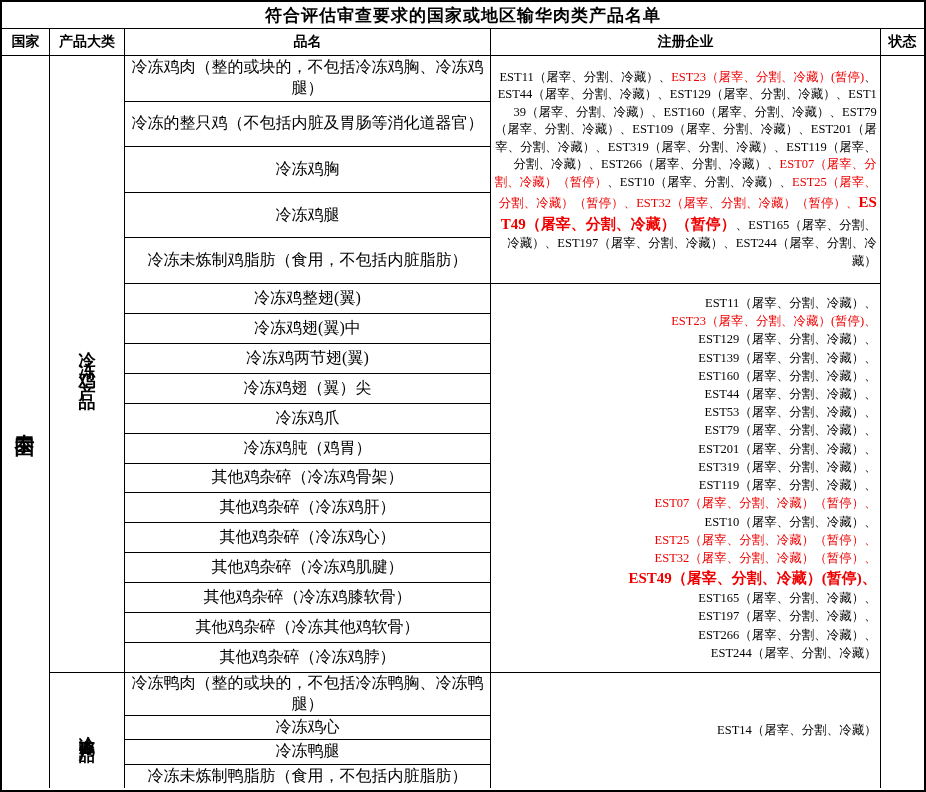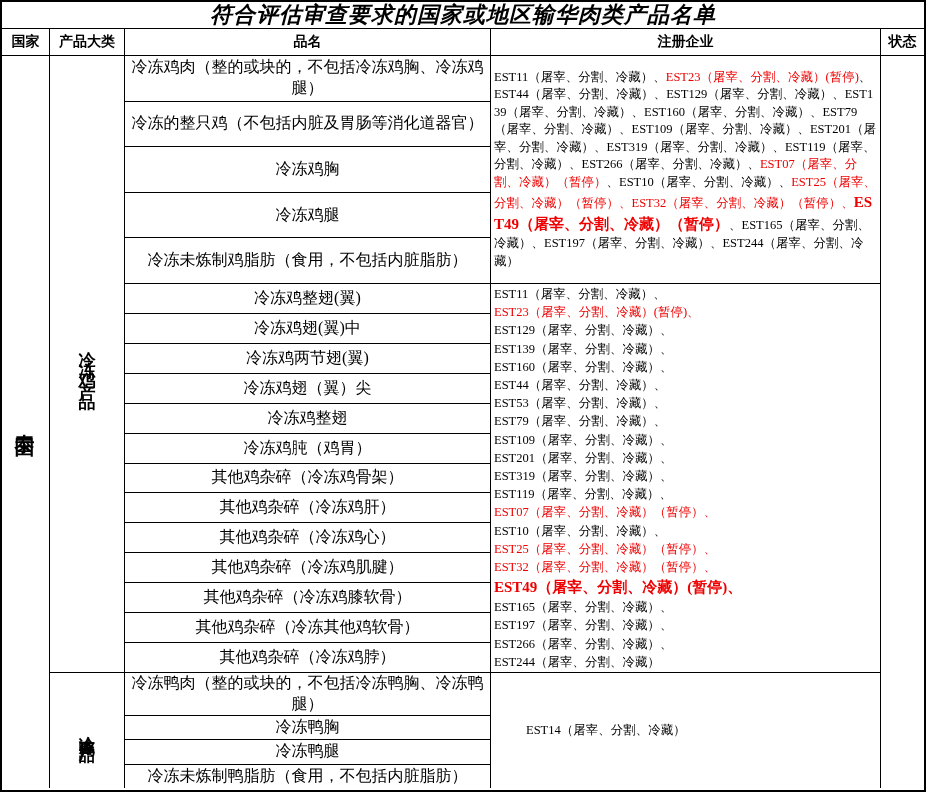--- a/index.html
+++ b/index.html
@@ -8,33 +8,33 @@
     font-family: "Liberation Serif", "DejaVu Serif", serif;
     color:#000;
     width:926px; height:792px;
   }
   .page { width:926px; height:792px; padding:0; background:#fff; }
   .sheet { width:926px; height:792px; border:2px solid #000; }
 
   .title-row {
     height:27px; border-bottom:1px solid #000;
     display:flex; align-items:center; justify-content:center;
-    font-size:22px; font-weight:bold; letter-spacing:1px;font-style:italic;
+    font-size:17px; font-weight:bold; letter-spacing:1px;
   }
   .header-row { height:27px; border-bottom:1px solid #000; display:flex; }
   .hcell {
     display:flex; align-items:center; justify-content:center;
     font-size:14px; font-weight:bold; border-right:1px solid #000;
   }
   .hcell:last-child { border-right:none; }
 
   .c1 { width:49px; }  
   .c2 { width:76px; }  
   .c3 { width:373px; } 
-  .c4 { width:397px; } 
+  .c4 { width:397px;text-align:right; } 
   .c5 { width:44px; }  
 
   .body { display:flex; height:732px; }
   .col { height:732px; border-right:1px solid #000; }
   .col:last-child { border-right:none; }
 
   .vert { writing-mode: vertical-rl; text-orientation: upright; }
 
   .country-cell {
     height:100%; display:flex; align-items:center; justify-content:center;
@@ -116,52 +116,51 @@
             <div>冷冻的整只鸡（不包括内脏及胃肠等消化道器官）</div>
             <div>冷冻鸡胸</div>
             <div>冷冻鸡腿</div>
             <div>冷冻未炼制鸡脂肪（食用，不包括内脏脂肪）</div>
           </div>
         <div class="rows rows-b">
             <div>冷冻鸡整翅(翼)</div>
             <div>冷冻鸡翅(翼)中</div>
             <div>冷冻鸡两节翅(翼)</div>
             <div>冷冻鸡翅（翼）尖</div>
-            <div>冷冻鸡整翅</div>
+            <div>冷冻鸡爪</div>
             <div>冷冻鸡肫（鸡胃）</div>
             <div>其他鸡杂碎（冷冻鸡骨架）</div>
             <div>其他鸡杂碎（冷冻鸡肝）</div>
             <div>其他鸡杂碎（冷冻鸡心）</div>
             <div>其他鸡杂碎（冷冻鸡肌腱）</div>
             <div>其他鸡杂碎（冷冻鸡膝软骨）</div>
             <div>其他鸡杂碎（冷冻其他鸡软骨）</div>
             <div>其他鸡杂碎（冷冻鸡脖）</div>
           </div>
         <div class="rows rows-duck">
             <div>冷冻鸭肉（整的或块的，不包括冷冻鸭胸、冷冻鸭腿）</div>
-            <div>冷冻鸭胸</div>
+            <div>冷冻鸡心</div>
             <div>冷冻鸭腿</div>
             <div>冷冻未炼制鸭脂肪（食用，不包括内脏脂肪）</div>
           </div>
       </div>
 
       <div class="col c4">
         <div class="ent-cell ent-a">
           <div class="para"><span class="st-black">EST11（屠宰、分割、冷藏）、</span><span class="st-red">EST23（屠宰、分割、冷藏）(暂停)</span><span class="st-black">、EST44（屠宰、分割、冷藏）、EST129（屠宰、分割、冷藏）、EST139（屠宰、分割、冷藏）、EST160（屠宰、分割、冷藏）、EST79（屠宰、分割、冷藏）、EST109（屠宰、分割、冷藏）、EST201（屠宰、分割、冷藏）、EST319（屠宰、分割、冷藏）、EST119（屠宰、分割、冷藏）、EST266（屠宰、分割、冷藏）、</span><span class="st-red">EST07（屠宰、分割、冷藏）（暂停）</span><span class="st-black">、EST10（屠宰、分割、冷藏）、</span><span class="st-red">EST25（屠宰、分割、冷藏）（暂停）、EST32（屠宰、分割、冷藏）（暂停）、</span><span class="st-red-bold">EST49（屠宰、分割、冷藏）（暂停）</span><span class="st-black">、EST165（屠宰、分割、冷藏）、EST197（屠宰、分割、冷藏）、EST244（屠宰、分割、冷藏）</span></div>
         </div>
         <div class="ent-cell ent-b">
             <div class="eline st-black">EST11（屠宰、分割、冷藏）、</div>
             <div class="eline st-red">EST23（屠宰、分割、冷藏）(暂停)、</div>
             <div class="eline st-black">EST129（屠宰、分割、冷藏）、</div>
             <div class="eline st-black">EST139（屠宰、分割、冷藏）、</div>
             <div class="eline st-black">EST160（屠宰、分割、冷藏）、</div>
             <div class="eline st-black">EST44（屠宰、分割、冷藏）、</div>
             <div class="eline st-black">EST53（屠宰、分割、冷藏）、</div>
             <div class="eline st-black">EST79（屠宰、分割、冷藏）、</div>
-            <div class="eline st-black">EST109（屠宰、分割、冷藏）、</div>
             <div class="eline st-black">EST201（屠宰、分割、冷藏）、</div>
             <div class="eline st-black">EST319（屠宰、分割、冷藏）、</div>
             <div class="eline st-black">EST119（屠宰、分割、冷藏）、</div>
             <div class="eline st-red">EST07（屠宰、分割、冷藏）（暂停）、</div>
             <div class="eline st-black">EST10（屠宰、分割、冷藏）、</div>
             <div class="eline st-red">EST25（屠宰、分割、冷藏）（暂停）、</div>
             <div class="eline st-red">EST32（屠宰、分割、冷藏）（暂停）、</div>
             <div class="eline st-red-bold">EST49（屠宰、分割、冷藏）(暂停)、</div>
             <div class="eline st-black">EST165（屠宰、分割、冷藏）、</div>
             <div class="eline st-black">EST197（屠宰、分割、冷藏）、</div>

